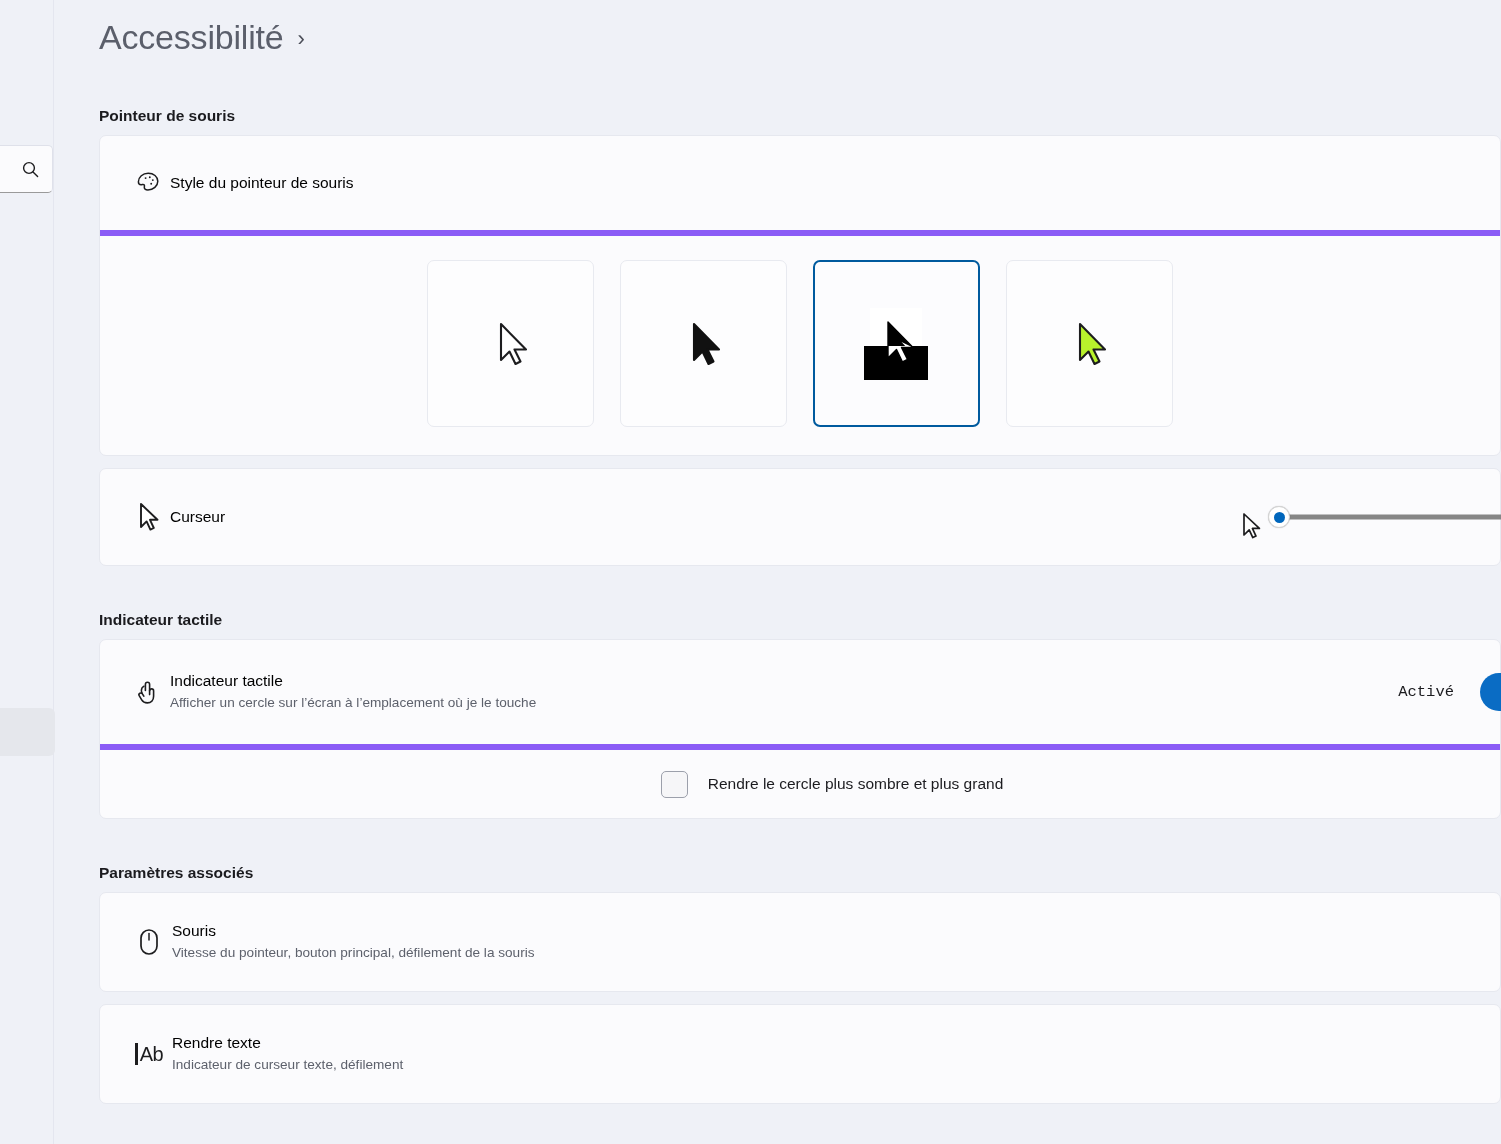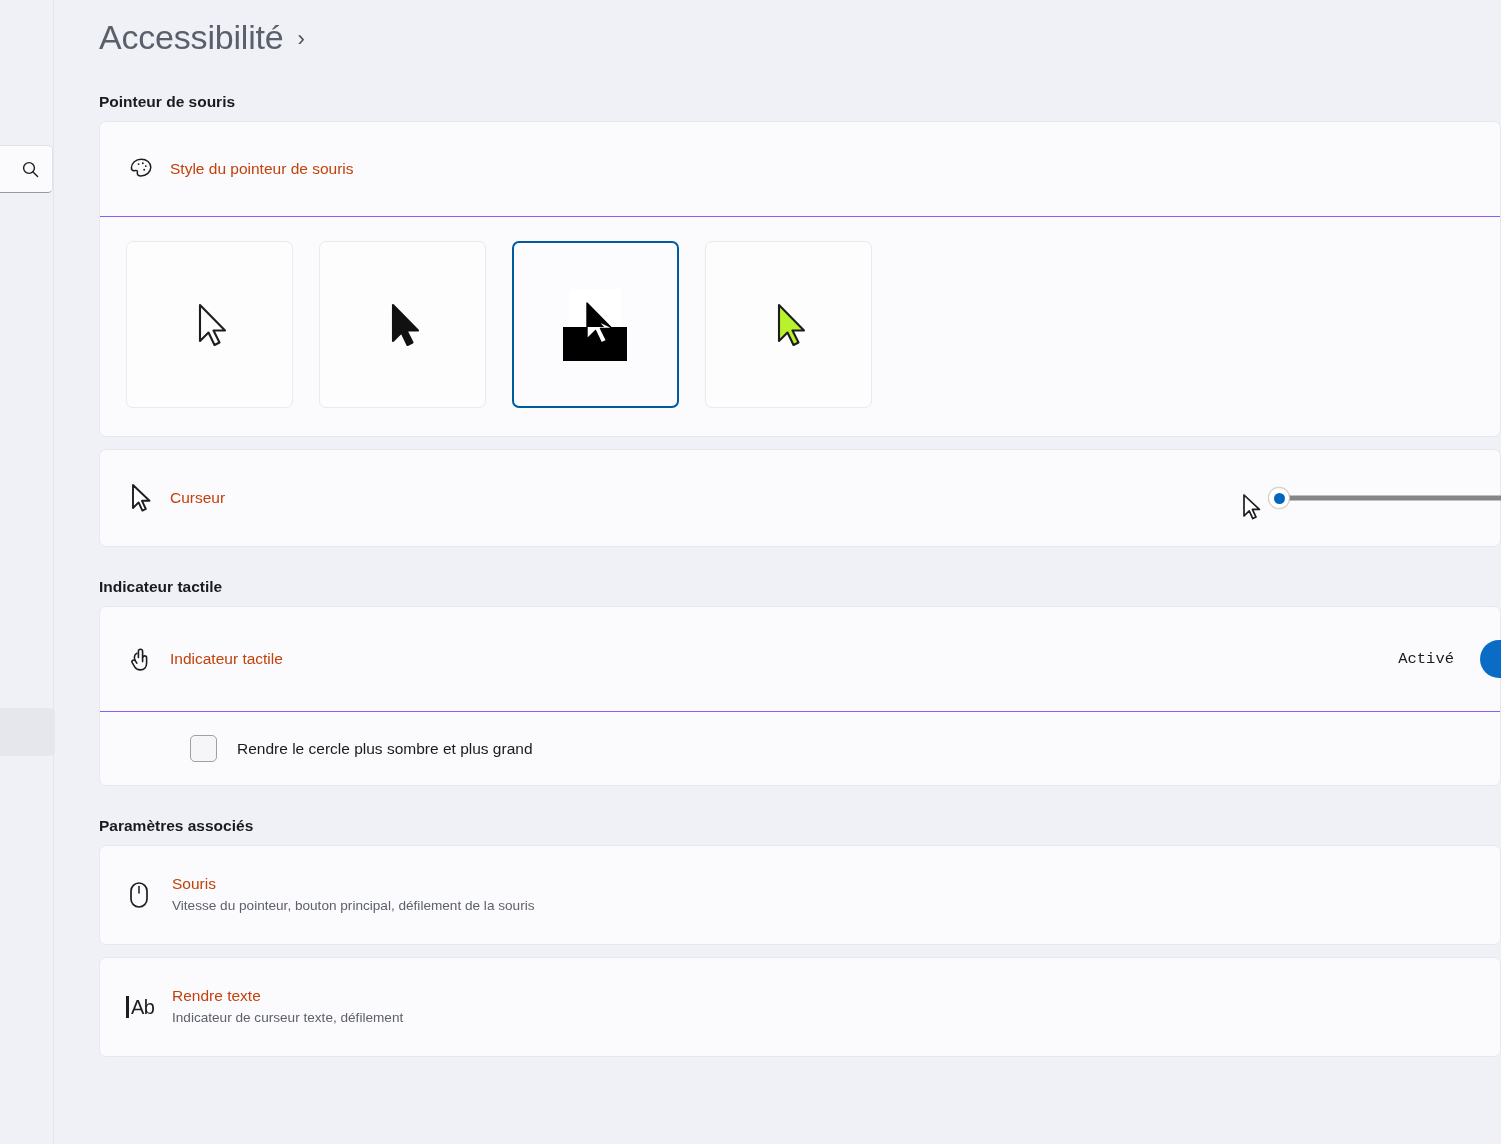--- a/index.html
+++ b/index.html
@@ -86,53 +86,53 @@
     font-size: 34px;
     font-weight: 700;
     color: #1a1a1a;
     letter-spacing: -0.3px;
   }
 
   .section-title {
     font-size: 15.5px;
     font-weight: 700;
     color: #1b1b1f;
-    margin-top: 31px;
+    margin-top: 45px;
     margin-bottom: 10px;
   }
 
   .card {
     background: #fbfbfd;
     border: 1px solid #e6e8ef;
     border-radius: 7px;
     box-sizing: border-box;
     width: 1402px;
   }
 
   .row {
     display: flex;
     align-items: center;
     padding: 0 26px;
     box-sizing: border-box;
     position: relative;
   }
-  .row-divider { border-top: 1px solid #8b5cf6; }
+  .row-divider { border-top: 6px solid #8b5cf6; justify-content: center; }
 
   .row-icon {
     width: 44px;
     min-width: 44px;
     display: flex;
     align-items: center;
-    justify-content: flex-start;
+    justify-content: center;
     color: #1d1d1f;
   }
   .row-text { flex: 1; min-width: 0; }
   .row-title {
     font-size: 15.5px;
-    color: #c2410c;
+    color: #000000;
     line-height: 1.35;
   }
   .row-sub {
     font-size: 13.6px;
     color: #5d616c;
     line-height: 1.35;
     margin-top: 2px;
   }
 
   
@@ -369,20 +369,21 @@
       <div class="row touch-row">
         <div class="row-icon">
           <svg width="30" height="32" viewBox="0 0 30 32" fill="none">
             <path d="M12.4 14.4 V8.4 a2.1 2.1 0 0 1 4.2 0 v10.2" stroke="#1d1d1f" stroke-width="1.6" stroke-linecap="round"></path>
             <path d="M16.6 14.6c.2-1 1-1.7 2-1.7 1.1 0 2 .9 2 2v5.4c0 4-2.6 6.6-6.3 6.6-2.6 0-4.4-1-5.6-3l-2.5-4.2c-.5-.9-.2-2 .7-2.5.9-.5 2-.2 2.5.7l1.4 2.3" stroke="#1d1d1f" stroke-width="1.6" stroke-linecap="round" stroke-linejoin="round"></path>
             <path d="M11 10.2c-1.6.9-2.6 2.5-2.6 4.4 0 1 .3 2 .8 2.8" stroke="#1d1d1f" stroke-width="1.5" stroke-linecap="round"></path>
           </svg>
         </div>
         <div class="row-text">
           <div class="row-title">Indicateur tactile</div>
+          <div class="row-sub">Afficher un cercle sur l’écran à l’emplacement où je le touche</div>
         </div>
         <div class="toggle-area">
           <span class="toggle-label">Activé</span>
           <span class="toggle">
             
           </span>
         </div>
       </div>
 
       <div class="row check-row row-divider">

